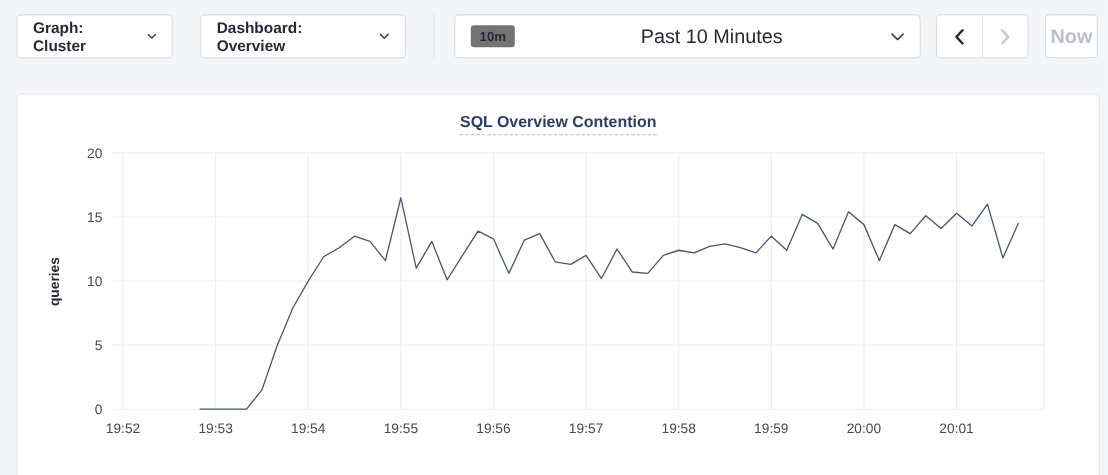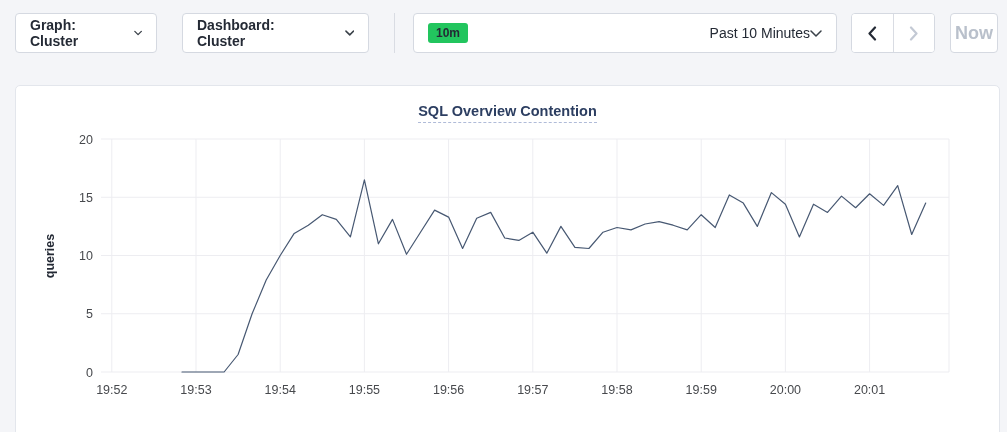--- a/index.html
+++ b/index.html
@@ -19,24 +19,24 @@
     display:flex;align-items:center;justify-content:center;gap:24px;
     font-size:14px;font-weight:600;color:#242a35;cursor:pointer;padding:0 14px;
   }
   .dd-graph{left:15px;width:142px;}
   .dd-dashboard{left:182px;width:187px;}
   .vdivider{position:absolute;left:394px;top:13px;width:1px;height:40px;background:#d9dce3;}
   .timepicker{
     left:413px;width:424px;display:flex;align-items:center;padding:0 14px;cursor:pointer;
   }
   .badge{
-    background:#22c55e;color:#242a35;font-size:12px;font-weight:700;
+    background:#737373;color:#242a35;font-size:12px;font-weight:700;
     padding:4px 8px;border-radius:3px;margin-right:16px;line-height:1;
   }
-  .tp-label{flex:1;font-size:14px;font-weight:500;color:#242a35;text-align:right;}
+  .tp-label{flex:1;font-size:18px;font-weight:500;color:#242a35;text-align:center;}
   .arrow-group{left:851px;width:84px;display:flex;padding:0;overflow:hidden;}
   .arrow-btn{
     flex:1;display:flex;align-items:center;justify-content:center;
     background:#fff;border:none;cursor:pointer;padding:0;
   }
   .arrow-btn.prev{border-right:1px solid #d9dce3;}
   .now-btn{
     left:950px;width:48px;display:flex;align-items:center;justify-content:center;
     font-size:18px;font-weight:600;color:#b9c0cb;cursor:default;
     font-family:"Liberation Sans",sans-serif;
@@ -65,21 +65,21 @@
 <div class="toolbar">
 
   <div class="dd dd-graph">
     <span>Graph: Cluster</span>
     <svg width="10" height="6" viewBox="0 0 10 6">
       <polyline points="1,1 5,5 9,1" fill="none" stroke="#3a4149" stroke-width="1.6" stroke-linecap="round" stroke-linejoin="round"></polyline>
     </svg>
   </div>
 
   <div class="dd dd-dashboard">
-    <span>Dashboard: Cluster</span>
+    <span>Dashboard: Overview</span>
     <svg width="10" height="6" viewBox="0 0 10 6">
       <polyline points="1,1 5,5 9,1" fill="none" stroke="#3a4149" stroke-width="1.6" stroke-linecap="round" stroke-linejoin="round"></polyline>
     </svg>
   </div>
 
   <div class="vdivider"></div>
 
   <div class="timepicker">
     <span class="badge">10m</span>
     <span class="tp-label">Past 10 Minutes</span>

